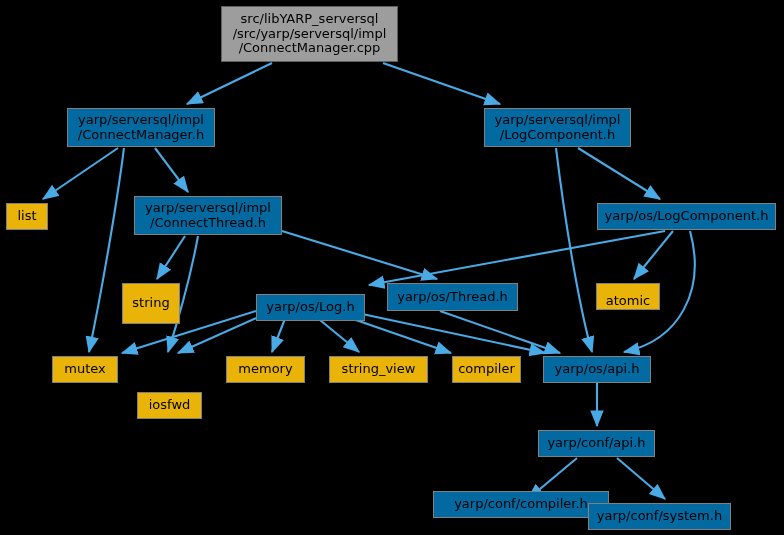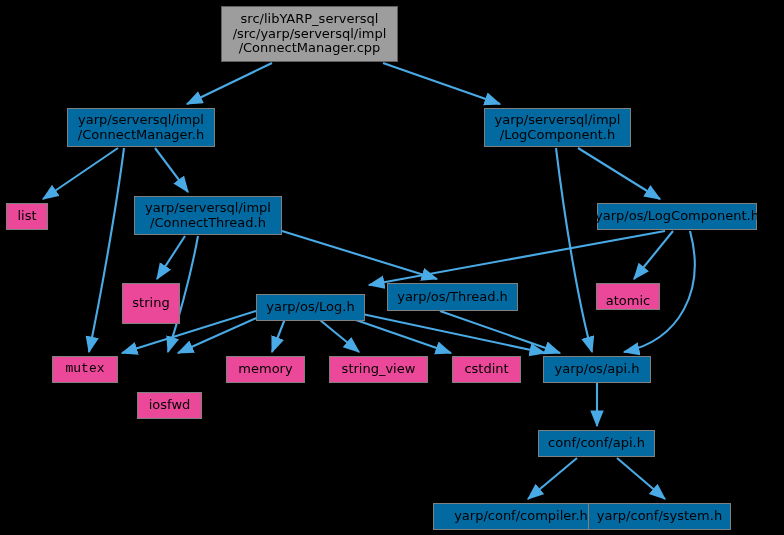--- a/index.html
+++ b/index.html
@@ -4,21 +4,21 @@
 <title>ConnectManager.cpp include dependency graph</title>
 <style>
   html,body{margin:0;padding:0;background:#000;}
   #canvas{position:relative;width:784px;height:535px;background:#000;overflow:hidden;
           font-family:"DejaVu Sans","Liberation Sans",sans-serif;}
   svg#edges{position:absolute;left:0;top:0;width:784px;height:535px;}
   .node{position:absolute;box-sizing:border-box;display:flex;align-items:center;
         justify-content:center;text-align:center;color:#000;line-height:1.14;
         font-size:13px;white-space:pre;border:1px solid #808080;}
   .node.hdr{background:#0369a1;}
-  .node.sys{background:#ec4899;}
+  .node.sys{background:#eab308;}
   .node.root{background:#9d9d9d;border:1px solid #606060;}
 </style>
 </head>
 <body>
 
 <div id="canvas">
   <svg id="edges" xmlns="http://www.w3.org/2000/svg">
     <defs>
       <marker id="ah" markerWidth="9" markerHeight="9" refX="7.4" refY="3.2" orient="auto" markerUnits="strokeWidth">
         <path d="M0,0 L8,3.2 L0,6.4 z" fill="#4aaae5"></path>
@@ -54,28 +54,28 @@
       <div class="node root" title="src/libYARP_serversql/src/yarp/serversql/impl/ConnectManager.cpp" style="left: 221px; top: 6px; width: 177px; height: 56px;"><span>src/libYARP_serversql
 /src/yarp/serversql/impl
 /ConnectManager.cpp</span></div>
       <div class="node hdr" title="yarp/serversql/impl/ConnectManager.h" style="left: 67px; top: 108px; width: 148px; height: 39px;"><span>yarp/serversql/impl
 /ConnectManager.h</span></div>
       <div class="node hdr" title="yarp/serversql/impl/LogComponent.h" style="left: 484px; top: 108px; width: 147px; height: 39px;"><span>yarp/serversql/impl
 /LogComponent.h</span></div>
       <div class="node sys" title="list" style="left: 6px; top: 203px; width: 42px; height: 27px;"><span>list</span></div>
       <div class="node hdr" title="yarp/serversql/impl/ConnectThread.h" style="left: 134px; top: 196px; width: 148px; height: 39px;"><span>yarp/serversql/impl
 /ConnectThread.h</span></div>
-      <div class="node hdr" title="yarp/os/LogComponent.h" style="left: 597px; top: 203px; width: 160px; height: 27px;"><span>yarp/os/LogComponent.h</span></div>
+      <div class="node hdr" title="yarp/os/LogComponent.h" style="left: 597px; top: 203px; width: 179px; height: 27px;"><span>yarp/os/LogComponent.h</span></div>
       <div class="node sys" title="string" style="left: 122px; top: 283px; width: 58px; height: 41px;"><span>string</span></div>
       <div class="node hdr" title="yarp/os/Log.h" style="left: 256px; top: 294px; width: 109px; height: 27px;"><span>yarp/os/Log.h</span></div>
       <div class="node hdr" title="yarp/os/Thread.h" style="left: 387px; top: 283px; width: 131px; height: 28px;"><span>yarp/os/Thread.h</span></div>
       <div class="node sys" title="atomic" style="left: 596px; top: 283px; width: 64px; height: 27px; align-items: flex-end;"><span>atomic</span></div>
-      <div class="node sys" title="mutex" style="left: 52px; top: 356px; width: 66px; height: 27px; font-family: Liberation Mono, monospace;"><span>mutex</span></div>
+      <div class="node sys" title="mutex" style="left: 52px; top: 356px; width: 66px; height: 27px;"><span>mutex</span></div>
       <div class="node sys" title="iosfwd" style="left: 137px; top: 356px; width: 65px; height: 27px; margin-top: 36px;"><span>iosfwd</span></div>
       <div class="node sys" title="memory" style="left: 226px; top: 356px; width: 79px; height: 27px;"><span>memory</span></div>
       <div class="node sys" title="string_view" style="left: 329px; top: 356px; width: 99px; height: 27px;"><span>string_view</span></div>
-      <div class="node sys" title="cstdint" style="left: 452px; top: 356px; width: 69px; height: 27px;"><span>cstdint</span></div>
+      <div class="node sys" title="cstdint" style="left: 452px; top: 356px; width: 69px; height: 27px;"><span>compiler</span></div>
       <div class="node hdr" title="yarp/os/api.h" style="left: 543px; top: 356px; width: 108px; height: 27px;"><span>yarp/os/api.h</span></div>
-      <div class="node hdr" title="yarp/conf/api.h" style="left: 538px; top: 430px; width: 117px; height: 27px;"><span>conf/conf/api.h</span></div>
-      <div class="node hdr" title="yarp/conf/compiler.h" style="left: 433px; top: 503px; width: 176px; height: 27px;"><span>yarp/conf/compiler.h</span></div>
+      <div class="node hdr" title="yarp/conf/api.h" style="left: 538px; top: 430px; width: 117px; height: 27px;"><span>yarp/conf/api.h</span></div>
+      <div class="node hdr" title="yarp/conf/compiler.h" style="left: 433px; top: 491px; width: 176px; height: 27px;"><span>yarp/conf/compiler.h</span></div>
       <div class="node hdr" title="yarp/conf/system.h" style="left: 588px; top: 503px; width: 143px; height: 27px;"><span>yarp/conf/system.h</span></div>
     </div>
 </div>
 
 </body></html>

